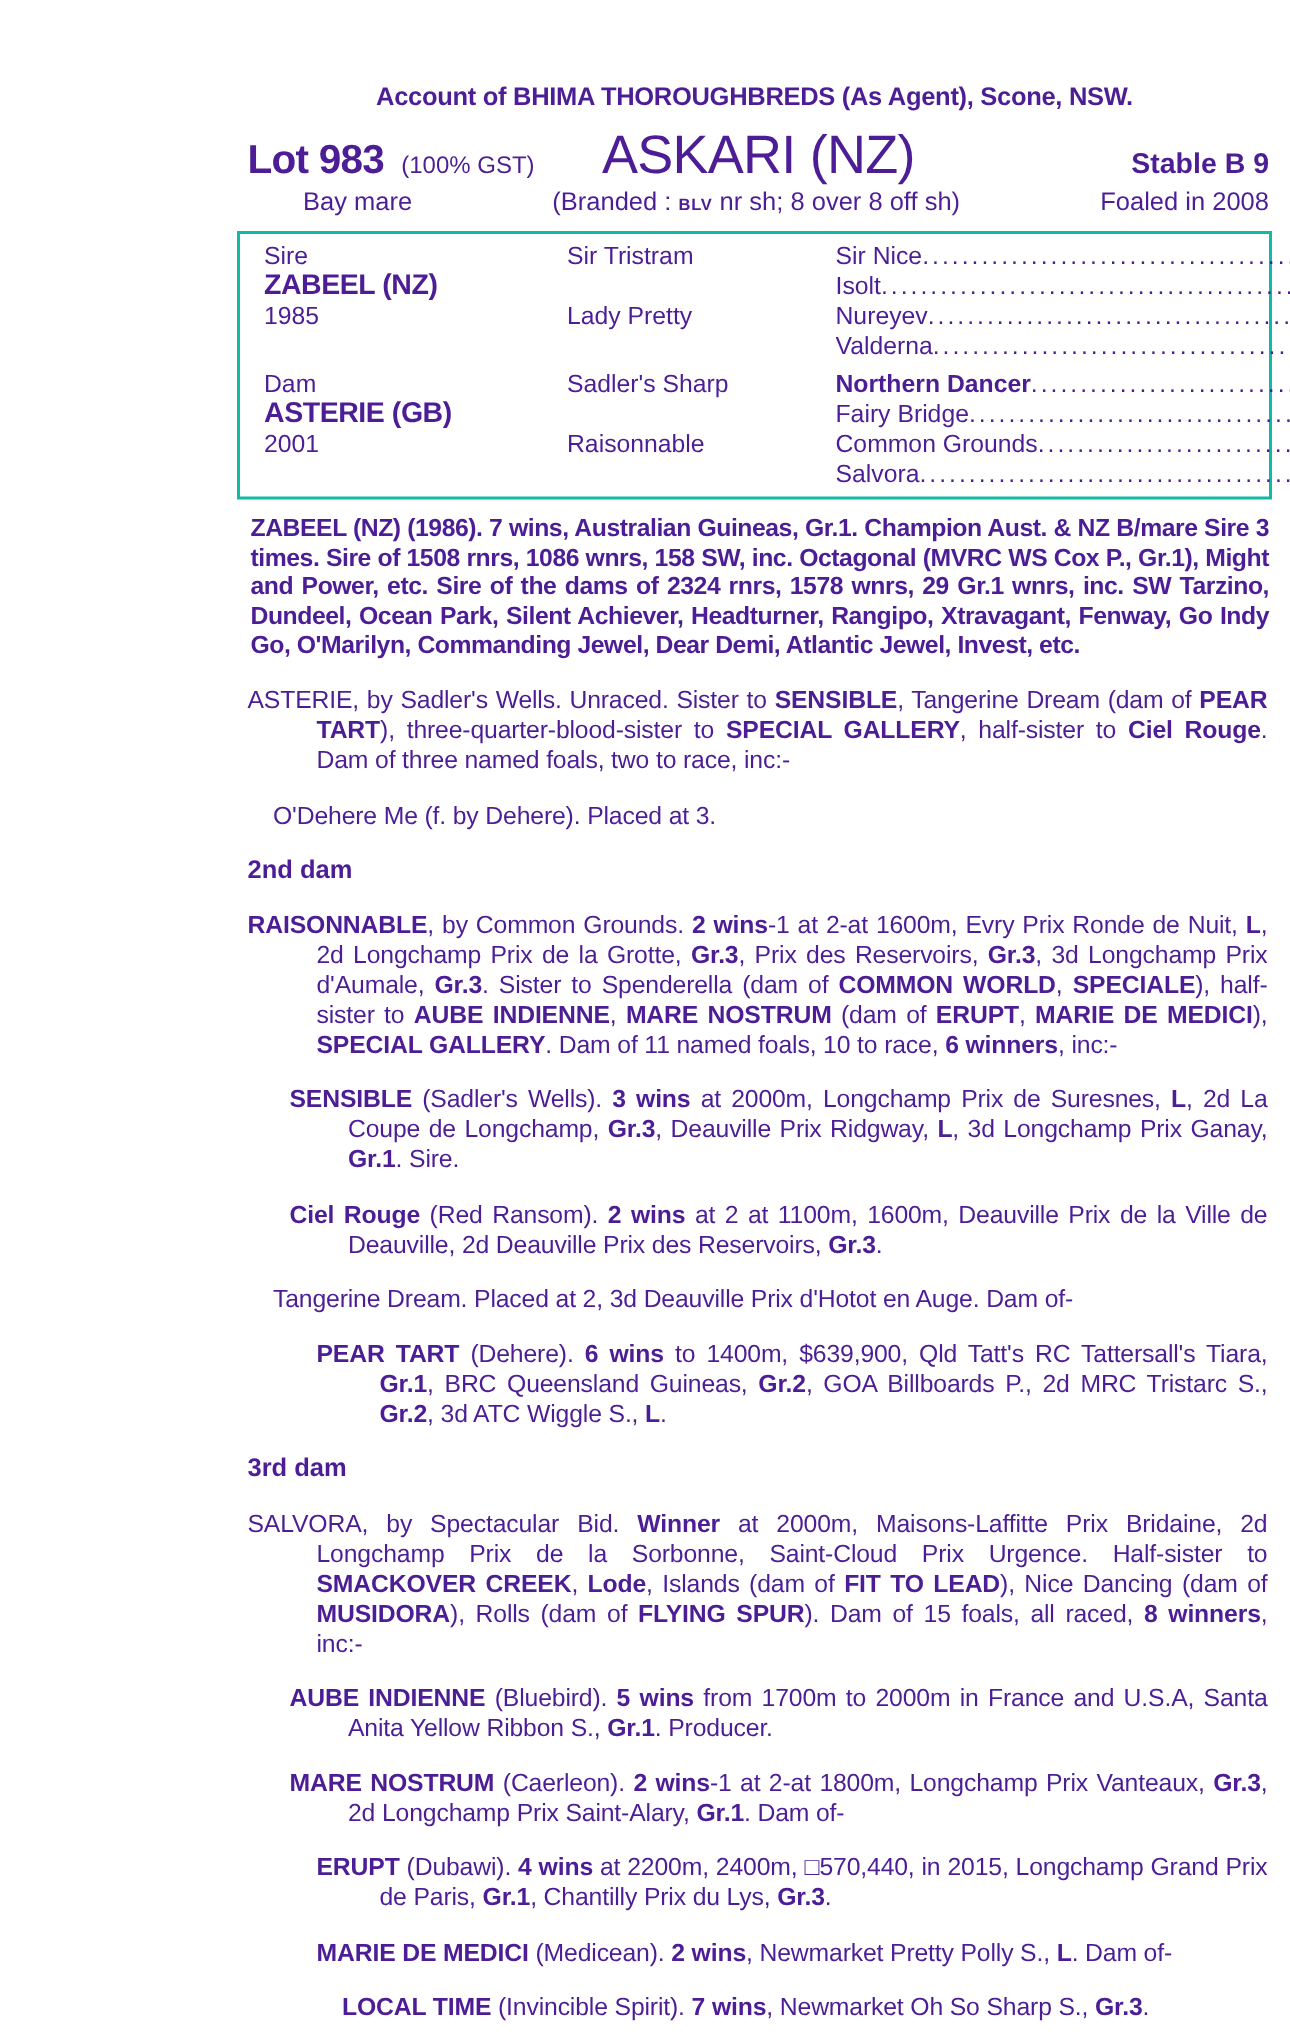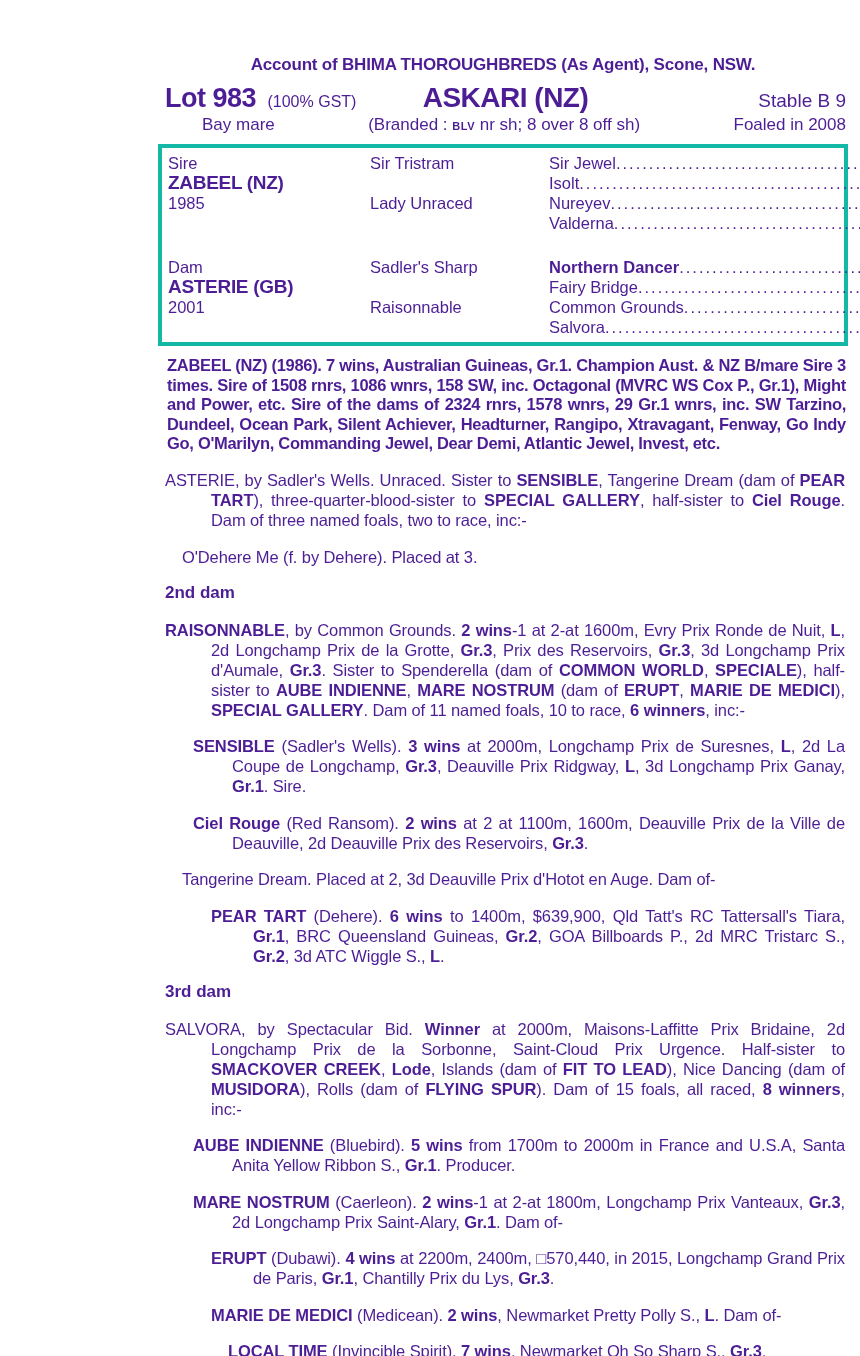--- a/index.html
+++ b/index.html
@@ -10,29 +10,29 @@
     color:#4c1d95; -webkit-font-smoothing:antialiased;
   }
   .content { position:absolute; left:158px; top:0; width:690px; }
 
   
   .account { margin-top:55px; text-align:center; font-weight:700; font-size:17px; letter-spacing:-0.2px; }
   .lot-row { display:flex; align-items:baseline; margin-top:7px; padding:0 2px 0 7px; }
   .lot-left  { flex:1 1 0; white-space:nowrap; }
   .lot-num   { font-weight:700; font-size:27px; letter-spacing:-0.5px; }
   .gst       { font-size:16px; margin-left:7px; }
-  .horse-name{ flex:0 0 auto; font-weight:700; font-size:28px; letter-spacing:-0.5px; }
-  .lot-right { flex:1 1 0; text-align:right; font-weight:400; font-size:19px; white-space:nowrap; }
+  .horse-name{ flex:0 0 auto; font-weight:400; font-size:36px; letter-spacing:-0.5px; }
+  .lot-right { flex:1 1 0; text-align:right; font-weight:700; font-size:19px; white-space:nowrap; }
   .desc-row  { display:flex; align-items:baseline; justify-content:space-between; margin-top:1px; padding:0 2px 0 7px; font-size:17px;margin-left:37px; }
   .brand-code{ font-size:11px; font-weight:700; letter-spacing:0.5px; }
 
   
-  .ped-box { margin-top:9px; border:4px solid #14b8a6; padding:5px 6px 5px 6px; }
+  .ped-box { margin-top:9px; border:2px solid #14b8a6; padding:5px 6px 5px 16px; }
   .ped-group { display:grid; grid-template-columns:202px 179px 1fr; }
-  .ped-group + .ped-group { margin-top:24px; }
+  .ped-group + .ped-group { margin-top:5px; }
   .tl { height:20px; line-height:20px; font-size:16.5px; white-space:nowrap; overflow:hidden; }
   .ped-name { font-weight:700; font-size:19px; letter-spacing:-0.3px; }
   .leader { display:flex; align-items:baseline; }
   .leader .ll { flex:0 0 auto; }
   .leader .dots { flex:1 1 auto; overflow:hidden; white-space:nowrap; }
   .leader .dots::after { content:"......................................................................"; letter-spacing:2px; }
   .b { font-weight:700; }
 
   
   .blurb {
@@ -81,25 +81,25 @@
 
       <div class="ped-group">
         <div>
           <div class="tl">Sire</div>
           <div class="tl ped-name">ZABEEL (NZ)</div>
           <div class="tl">1985</div>
         </div>
         <div>
           <div class="tl">Sir Tristram</div>
           <div class="tl"></div>
-          <div class="tl">Lady Unraced</div>
+          <div class="tl">Lady Pretty</div>
         </div>
         <div>
           <div class="tl leader">
-            <span class="ll">Sir Jewel</span>
+            <span class="ll">Sir Nice</span>
               <span class="dots"></span>
           </div>
           <div class="tl leader">
             <span class="ll">Isolt</span>
               <span class="dots"></span>
           </div>
           <div class="tl leader">
             <span class="ll">Nureyev</span>
               <span class="dots"></span>
           </div>

